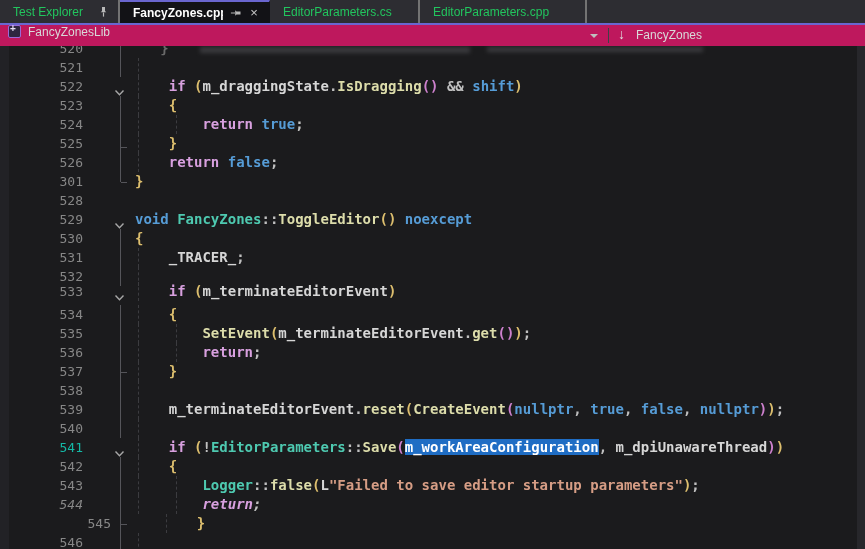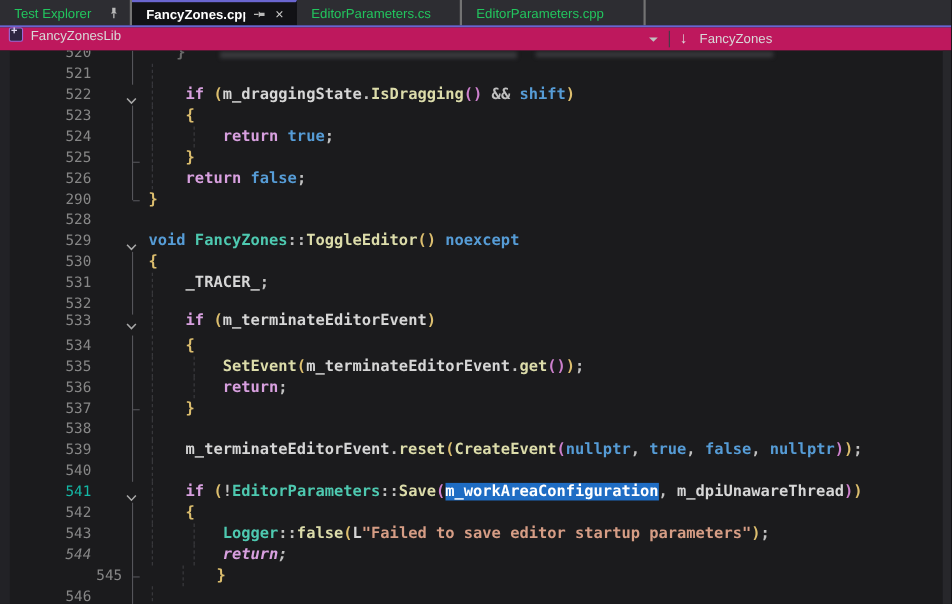--- a/index.html
+++ b/index.html
@@ -157,21 +157,21 @@
           <span class="num">525</span>
           <span class="gd" style="left: 138px;"></span>
           <span class="code"><span class="ws">    </span><span class="b1">}</span></span>
         </div>
         <div class="row" style="top: 107px;">
           <span class="num">526</span>
           <span class="gd" style="left: 138px;"></span>
           <span class="code"><span class="ws">    </span><span class="kw2">return </span><span class="kw1">false</span><span class="op">;</span></span>
         </div>
         <div class="row" style="top: 126px;">
-          <span class="num">290</span>
+          <span class="num">301</span>
           <span class="code"><span class="b1">}</span></span>
         </div>
         <div class="row" style="top: 145px;">
           <span class="num">528</span>
           <span class="code"></span>
         </div>
         <div class="row" style="top: 164px;">
           <span class="num">529</span>
           <span class="chev"><svg width="11" height="8" viewBox="0 0 11 8">
               <polyline points="1.5,1.5 5.5,5.7 9.5,1.5" fill="none" stroke="#a8a8a8" stroke-width="1.4"></polyline>

